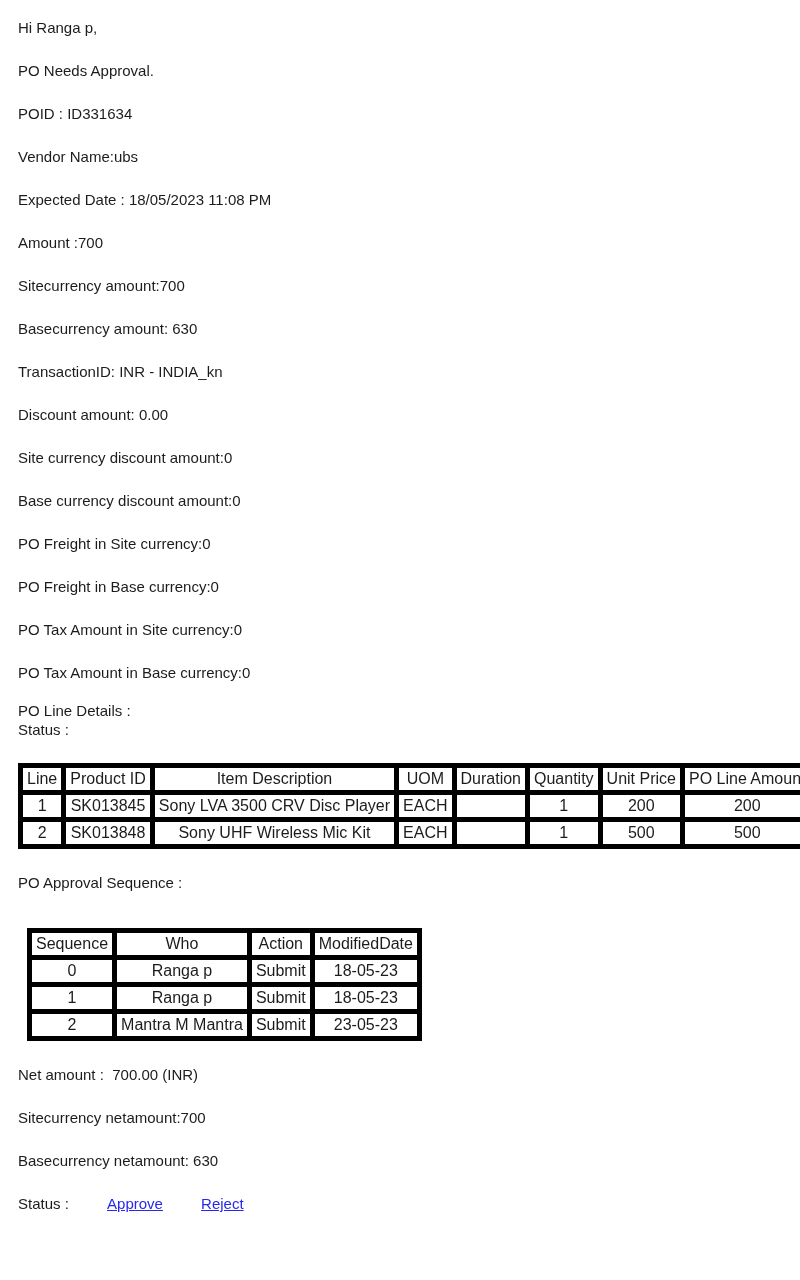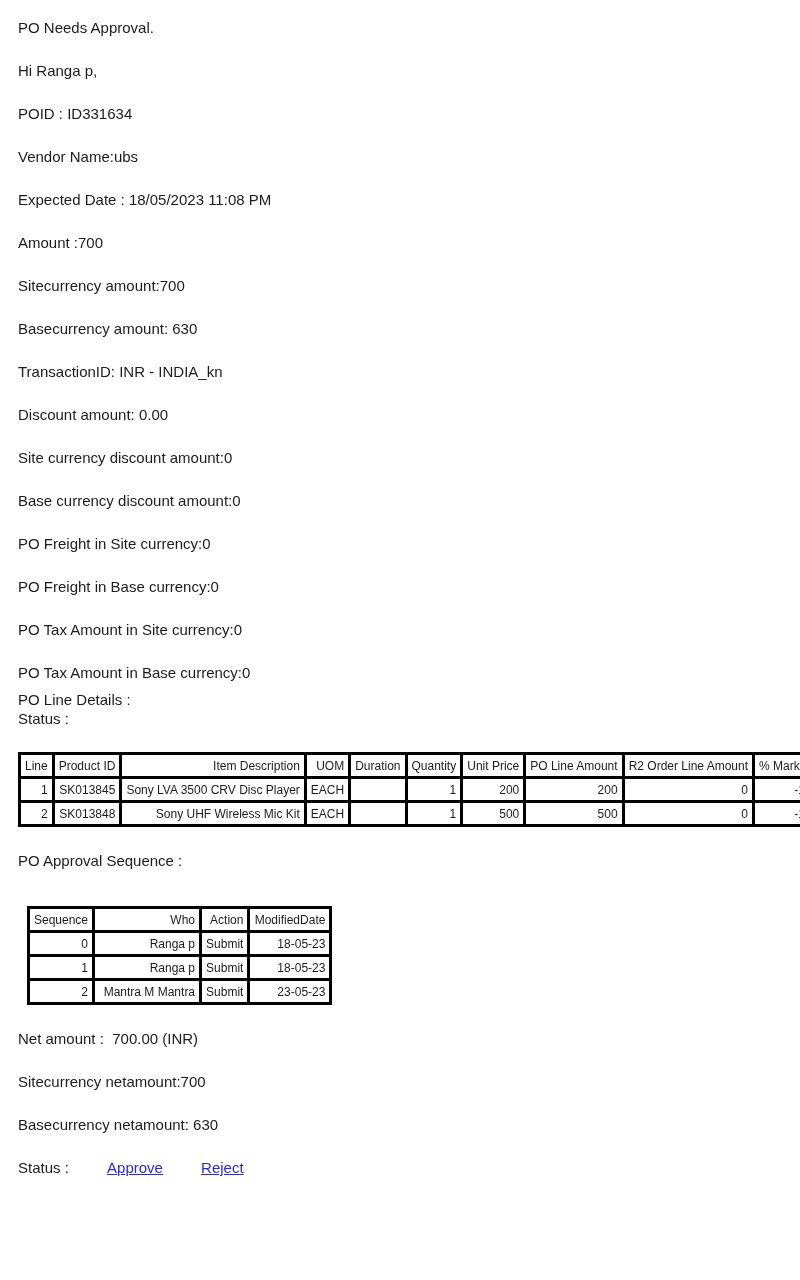--- a/index.html
+++ b/index.html
@@ -15,34 +15,34 @@
   }
   .content {
     padding: 18px 18px 0 18px;
   }
   .line {
     font-size: 15px;
     line-height: 19px;
     margin: 0 0 24px 0;
     white-space: pre-wrap;
   }
-  .line.tight { margin-bottom: 8px; }
+  .line.tight { margin-bottom: 19px; }
   table {
     border-collapse: collapse;
     border: 2px solid #000000;
   }
   #po-lines-table { margin: 11px 0 0 0; }
   #approval-title { margin-top: 24px; margin-bottom: 36px; }
   #approval-table { margin: 9px; border-radius: 11px; }
   #net-amount-line { margin-top: 24px; }
   th, td {
-    border: 3px solid #000000;
-    font-size: 12px;
+    border: 5px solid #000000;
+    font-size: 16px;
     font-weight: 400;
-    text-align: right;
+    text-align: center;
     vertical-align: middle;
     padding: 2px 4px;
     height: 24px;
     white-space: nowrap;
   }
   
   #po-lines-table th:nth-child(1){width:28px}
   #po-lines-table th:nth-child(2){width:66px}
   #po-lines-table th:nth-child(3){width:190px}
   #po-lines-table th:nth-child(4){width:38px}
@@ -62,22 +62,22 @@
     text-decoration: underline;
     cursor: pointer;
     margin-left: 34px;
   }
 </style>
 </head>
 <body>
 
 <div class="content">
 
+  <p class="line">Hi Ranga p,</p>
   <p class="line">PO Needs Approval.</p>
-  <p class="line">Hi Ranga p,</p>
   <p class="line">POID : ID331634</p>
   <p class="line">Vendor Name:ubs</p>
   <p class="line">Expected Date : 18/05/2023 11:08 PM</p>
   <p class="line">Amount :700</p>
   <p class="line">Sitecurrency amount:700</p>
   <p class="line">Basecurrency amount: 630</p>
   <p class="line">TransactionID: INR - INDIA_kn</p>
   <p class="line">Discount amount: 0.00</p>
   <p class="line">Site currency discount amount:0</p>
   <p class="line">Base currency discount amount:0</p>

